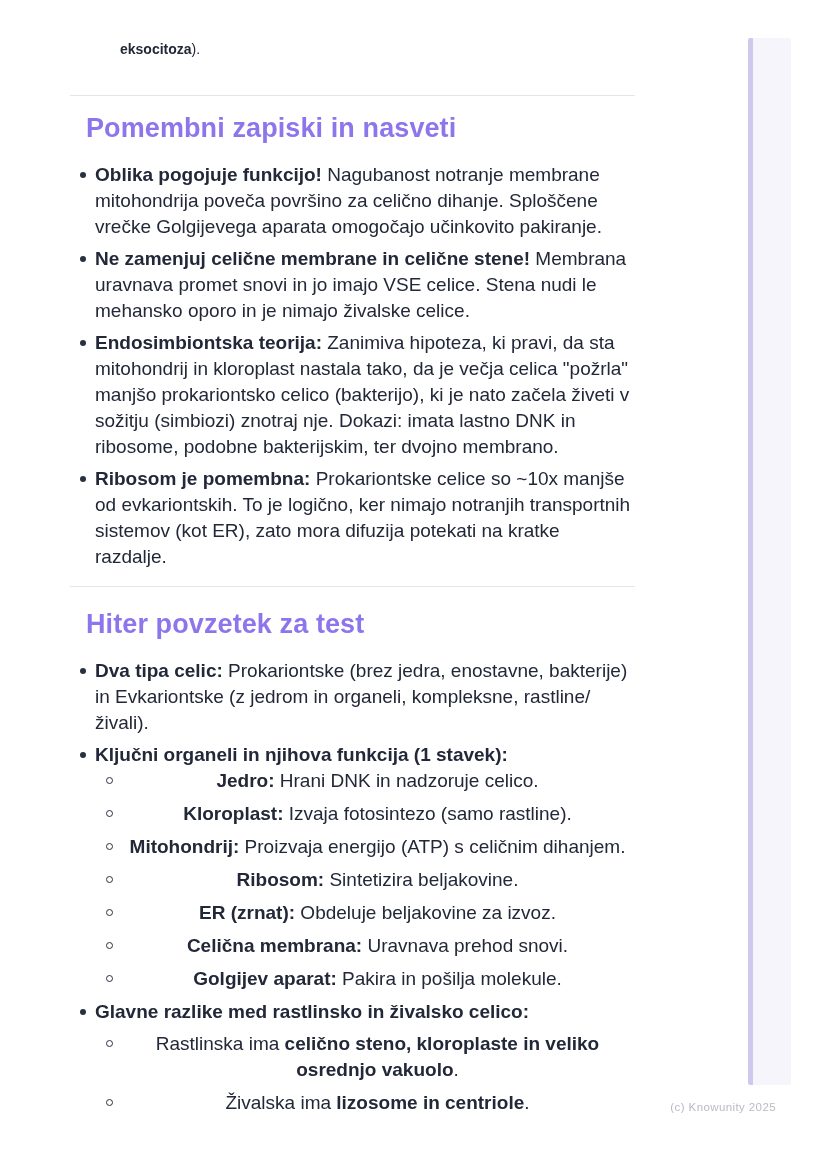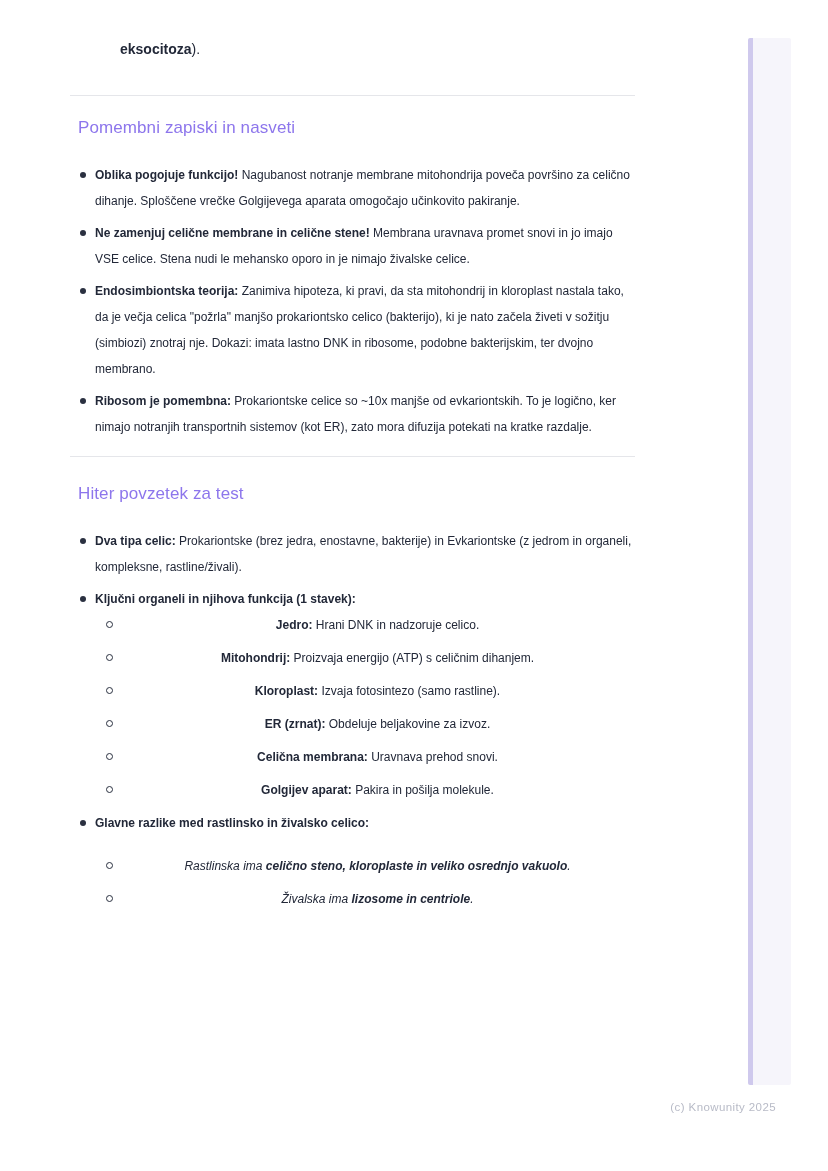--- a/index.html
+++ b/index.html
@@ -29,33 +29,33 @@
     border: none;
     border-top: 1px solid #e5e6ea;
     margin: 35px 0 0 0;
   }
   hr.divider2 {
     border: none;
     border-top: 1px solid #e5e6ea;
     margin: 16px 0 0 0;
   }
   h2.sec-title {
-    margin: 19px 0 0 8px;
-    font-size: 17px;
+    margin: 19px 0 0 16px;
+    font-size: 27px;
     line-height: 26px;
-    font-weight: 400;
+    font-weight: 700;
     color: #8d76ec;
     letter-spacing: 0.1px;
   }
   h2.sec-title2 { margin-top: 24px; }
   ul.l1 {
     list-style: none;
     margin: 21px 0 0 0;
     padding: 0;
-    font-size: 12px;
+    font-size: 19px;
     line-height: 26px;
   }
   ul.l1 > li {
     position: relative;
     padding-left: 25px;
     margin: 0 0 6px 0;
   }
   ul.l1 > li::before {
     content: "";
     position: absolute;
@@ -81,21 +81,21 @@
     content: "";
     position: absolute;
     left: 11px;
     top: 9px;
     width: 5px;
     height: 5px;
     border-radius: 50%;
     border: 1.5px solid #2a3040;
     background: transparent;
   }
-  ul.l2.tight { margin-top: 17px; font-style: italic; }
+  ul.l2.tight { margin-top: 6px; }
   .strip {
     position: absolute;
     left: 748px;
     top: 38px;
     width: 38px;
     height: 1047px;
     background: #f6f5fb;
     border-left: 5px solid #cfc9ed;
     border-radius: 2px;
   }
@@ -131,22 +131,23 @@
     <hr class="divider2">
 
     <h2 class="sec-title sec-title2">Hiter povzetek za test</h2>
 
     <ul class="l1">
       <li><span class="b">Dva tipa celic:</span><span> Prokariontske (brez jedra, enostavne, bakterije) in Evkariontske (z jedrom in organeli, kompleksne, rastline/živali).</span></li>
 
       <li><span class="b">Ključni organeli in njihova funkcija (1 stavek):</span>
         <ul class="l2">
           <li><span class="b">Jedro:</span><span> Hrani DNK in nadzoruje celico.</span></li>
+          <li><span class="b">Kloroplast:</span><span> Izvaja fotosintezo (samo rastline).</span></li>
           <li><span class="b">Mitohondrij:</span><span> Proizvaja energijo (ATP) s celičnim dihanjem.</span></li>
-          <li><span class="b">Kloroplast:</span><span> Izvaja fotosintezo (samo rastline).</span></li>
+          <li><span class="b">Ribosom:</span><span> Sintetizira beljakovine.</span></li>
           <li><span class="b">ER (zrnat):</span><span> Obdeluje beljakovine za izvoz.</span></li>
           <li><span class="b">Celična membrana:</span><span> Uravnava prehod snovi.</span></li>
           <li><span class="b">Golgijev aparat:</span><span> Pakira in pošilja molekule.</span></li>
         </ul>
       </li>
 
       <li><span class="b">Glavne razlike med rastlinsko in živalsko celico:</span>
         <ul class="l2 tight">
           <li><span>Rastlinska ima </span><span class="b">celično steno, kloroplaste in veliko osrednjo vakuolo</span><span>.</span></li>
           <li><span>Živalska ima </span><span class="b">lizosome in centriole</span><span>.</span></li>

